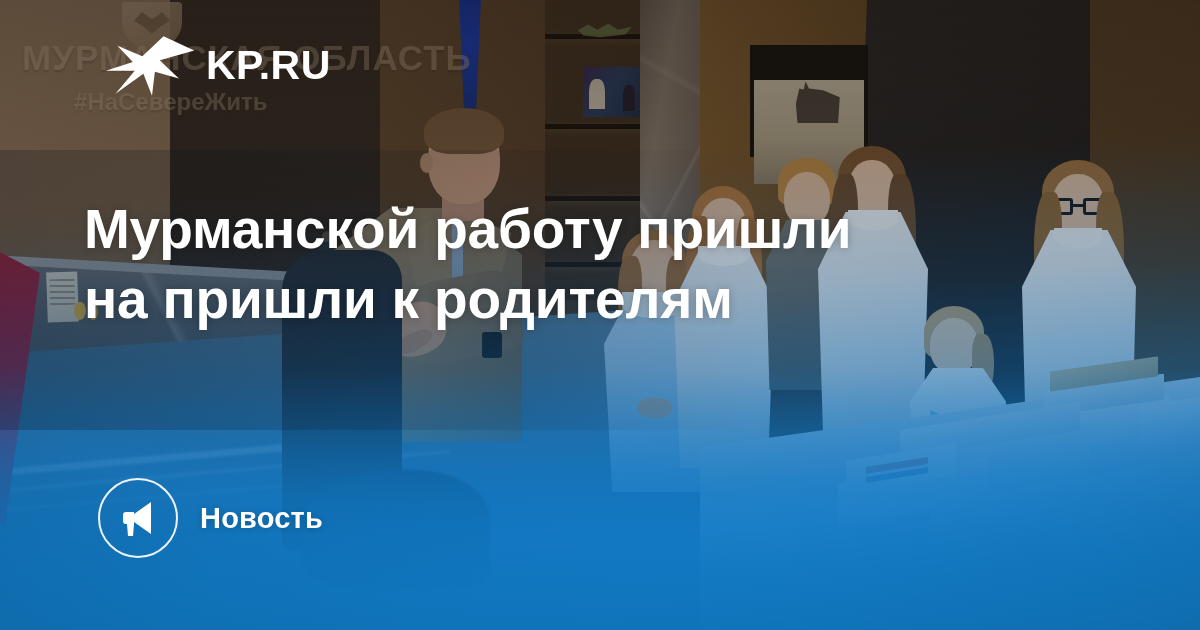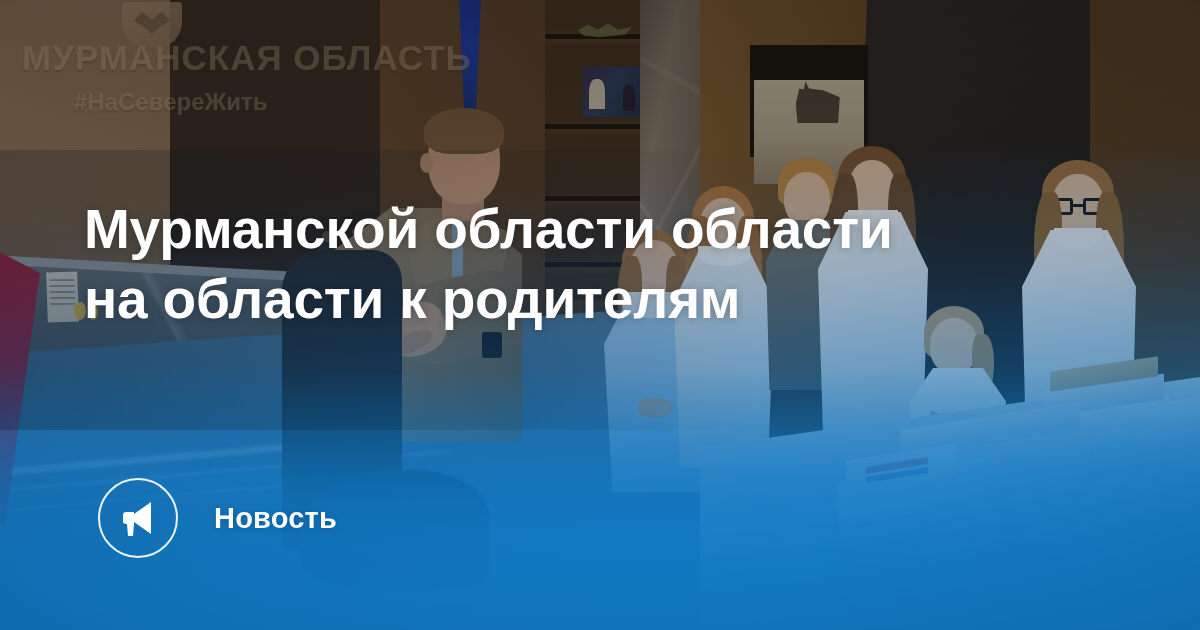--- a/index.html
+++ b/index.html
@@ -410,21 +410,20 @@
     flex: none;
   }
   .badge-circle svg { width: 40px; height: 40px; display: block; }
   .badge-label {
     color: #ffffff;
     font-size: 29px;
     font-weight: 600;
     letter-spacing: .2px;
     white-space: nowrap;
     text-shadow: 0 1px 6px rgba(0,0,0,.20);
-    margin-left: 14px;
   }
 </style>
 </head>
 <body>
 
 <div class="card">
 
   <div class="photo">
 
     <div class="wall-left"></div>
@@ -565,24 +564,30 @@
     <div class="book" style="left:866px;top:462px;width:62px;height:7px;background:#c0585f;transform:skewY(-9deg);opacity:.75"></div>
     <div class="book" style="left:866px;top:472px;width:62px;height:6px;background:#4f6fa8;transform:skewY(-9deg);opacity:.7"></div>
 
     <div class="grade-dark"></div>
     <div class="grade-blue"></div>
     <div class="grade-blue2"></div>
     <div class="grade-text-scrim"></div>
     <div class="grade-vignette"></div>
   </div>
 
+  <div class="logo">
+    <svg class="logo-bird" viewBox="0 0 100 64" aria-hidden="true">
+      <path fill="#ffffff" d="M62 2 L40 23 L14 12 L30 29 L2 38 L32 38 L12 62 L41 41 L50 64 L53 39 L78 46 L58 27 L94 17 Z"></path>
+    </svg>
+    <span class="logo-text">KP.RU</span>
+  </div>
 
   <div class="headline">
-    <span>Мурманской области области</span>
-    <span>на области к родителям</span>
+    <span>Мурманской работу пришли</span>
+    <span>на пришли к родителям</span>
   </div>
 
   <div class="badge">
     <span class="badge-circle">
       <svg viewBox="0 0 40 40" aria-hidden="true">
         <path fill="#ffffff" d="M33 4 L33 36 L16 24 L16 16 Z"></path>
         <path fill="#ffffff" d="M8 14 L16 14 L16 26 L8 26 Q5 26 5 23 L5 17 Q5 14 8 14 Z"></path>
         <path fill="#ffffff" d="M9 26 L16 26 L15 38 L10 38 Z"></path>
       </svg>
     </span>

